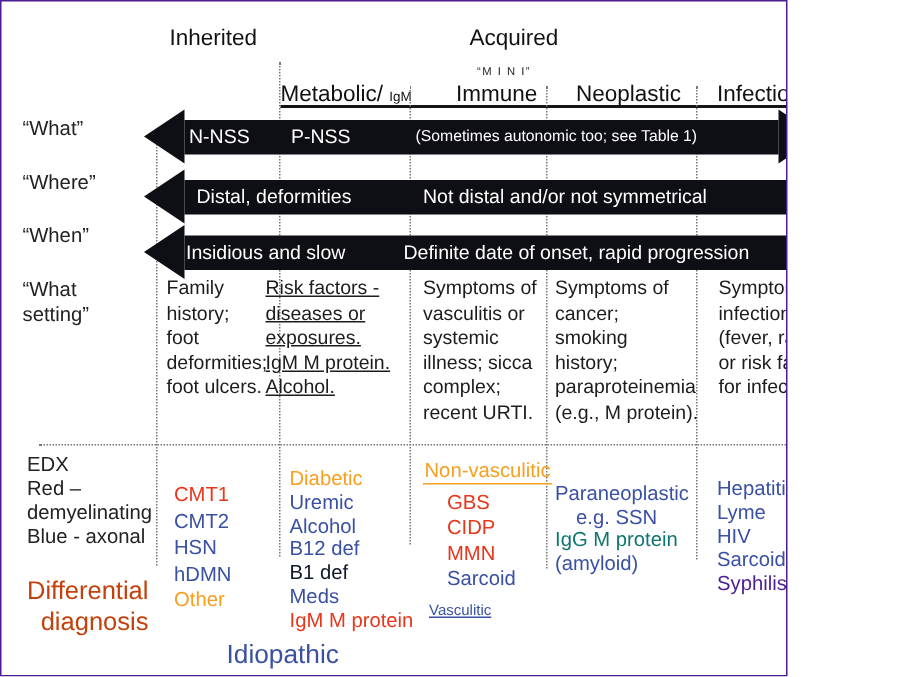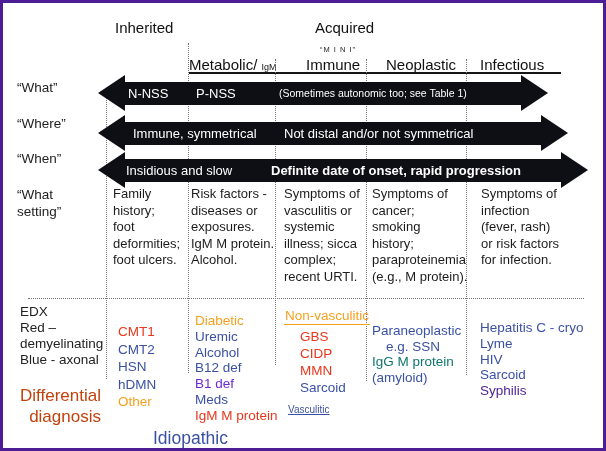--- a/index.html
+++ b/index.html
@@ -1,19 +1,19 @@
 <!DOCTYPE html>
 <html><head>
 <meta charset="utf-8">
 <style>
   html,body{margin:0;padding:0;background:#fff;}
   #canvas{
-    position:relative;width:606px;height:451px;background:#ffffff;
+    position:relative;width:525px;height:451px;background:#ffffff;
     font-family:"Liberation Sans","DejaVu Sans",sans-serif;color:#1a1a1a;
-    overflow:hidden;border:3px solid #4c1d95;box-sizing:border-box;
+    overflow:hidden;border:1px solid #4c1d95;box-sizing:border-box;
   }
   .abs{position:absolute;}
   .hdr{font-size:15px;color:#111;}
   .cat{font-size:15px;color:#111;}
   .cat .sub{font-size:9px;}
   .mini{font-size:7.5px;letter-spacing:1px;color:#222;}
   .lbl{font-size:13.5px;color:#222;white-space:pre-line;line-height:17px;}
   .edx{font-size:13.5px;line-height:16px;white-space:pre-line;color:#222;}
   .diff{font-size:17px;line-height:21px;white-space:pre-line;color:#c2410c;text-align:right;}
   .settings{font-size:13px;line-height:16.5px;white-space:pre-line;color:#1c1c1c;}
@@ -72,38 +72,38 @@
     <div class="head-r"></div>
     <span class="atxt" style="left:30px;">N-NSS</span>
     <span class="atxt" style="left:98px;">P-NSS</span>
     <span class="atxt small" style="left:181px;">(Sometimes autonomic too; see Table 1)</span>
   </div>
 
   <div class="abs arrow" style="left:95px;top:112px;width:470px;height:36px;">
     <div class="head-l"></div>
     <div class="bar"></div>
     <div class="head-r"></div>
-    <span class="atxt" style="left:35px;">Immune, symmetrical</span>
+    <span class="atxt" style="left:35px;">Distal, deformities</span>
     <span class="atxt" style="left:186px;">Not distal and/or not symmetrical</span>
   </div>
 
   <div class="abs arrow" style="left:95px;top:149px;width:490px;height:36px;">
     <div class="head-l"></div>
     <div class="bar"></div>
     <div class="head-r"></div>
     <span class="atxt" style="left:28px;">Insidious and slow</span>
-    <span class="atxt" style="left:173px;font-weight:bold;">Definite date of onset, rapid progression</span>
+    <span class="atxt" style="left:173px;">Definite date of onset, rapid progression</span>
   </div>
 
   <div class="abs settings" style="left:110px;top:183px;width:78px;">Family
 history;
 foot
 deformities;
 foot ulcers.</div>
-  <div class="abs settings" style="left:188px;top:183px;width:86px;">Risk factors -
+  <div class="abs settings" style="left:176px;top:183px;width:86px;text-decoration:underline;">Risk factors -
 diseases or
 exposures.
 IgM M protein.
 Alcohol.</div>
   <div class="abs settings" style="left:281px;top:183px;width:86px;">Symptoms of
 vasculitis or
 systemic
 illness; sicca
 complex;
 recent URTI.</div>
@@ -125,21 +125,21 @@
     <span style="color: rgb(58, 81, 163);">HSN</span>
     <span style="color: rgb(58, 81, 163);">hDMN</span>
     <span style="color: rgb(245, 160, 31);">Other</span>
   </div>
 
   <div class="abs dxlist" style="left:192px;top:310px;line-height:15.8px;">
     <span style="color: rgb(245, 160, 31);">Diabetic</span>
     <span style="color: rgb(58, 81, 163);">Uremic</span>
     <span style="color: rgb(58, 81, 163);">Alcohol</span>
     <span style="color: rgb(58, 81, 163);">B12 def</span>
-    <span style="color: #6d28d9;">B1 def</span>
+    <span style="color: #0f172a;">B1 def</span>
     <span style="color: rgb(58, 81, 163);">Meds</span>
     <span style="color: rgb(232, 55, 28);">IgM M protein</span>
   </div>
 
   <div class="abs" style="left: 282px; top: 305px; font-size: 13.5px; color: rgb(245, 160, 31);">Non-vasculitic</div>
   <div class="abs orange-rule" style="left:281px;top:321px;width:86px;"></div>
   <div class="abs dxlist" style="left:297px;top:325px;line-height:17px;">
     <span style="color: rgb(232, 55, 28);">GBS</span>
     <span style="color: rgb(232, 55, 28);">CIDP</span>
     <span style="color: rgb(232, 55, 28);">MMN</span>

